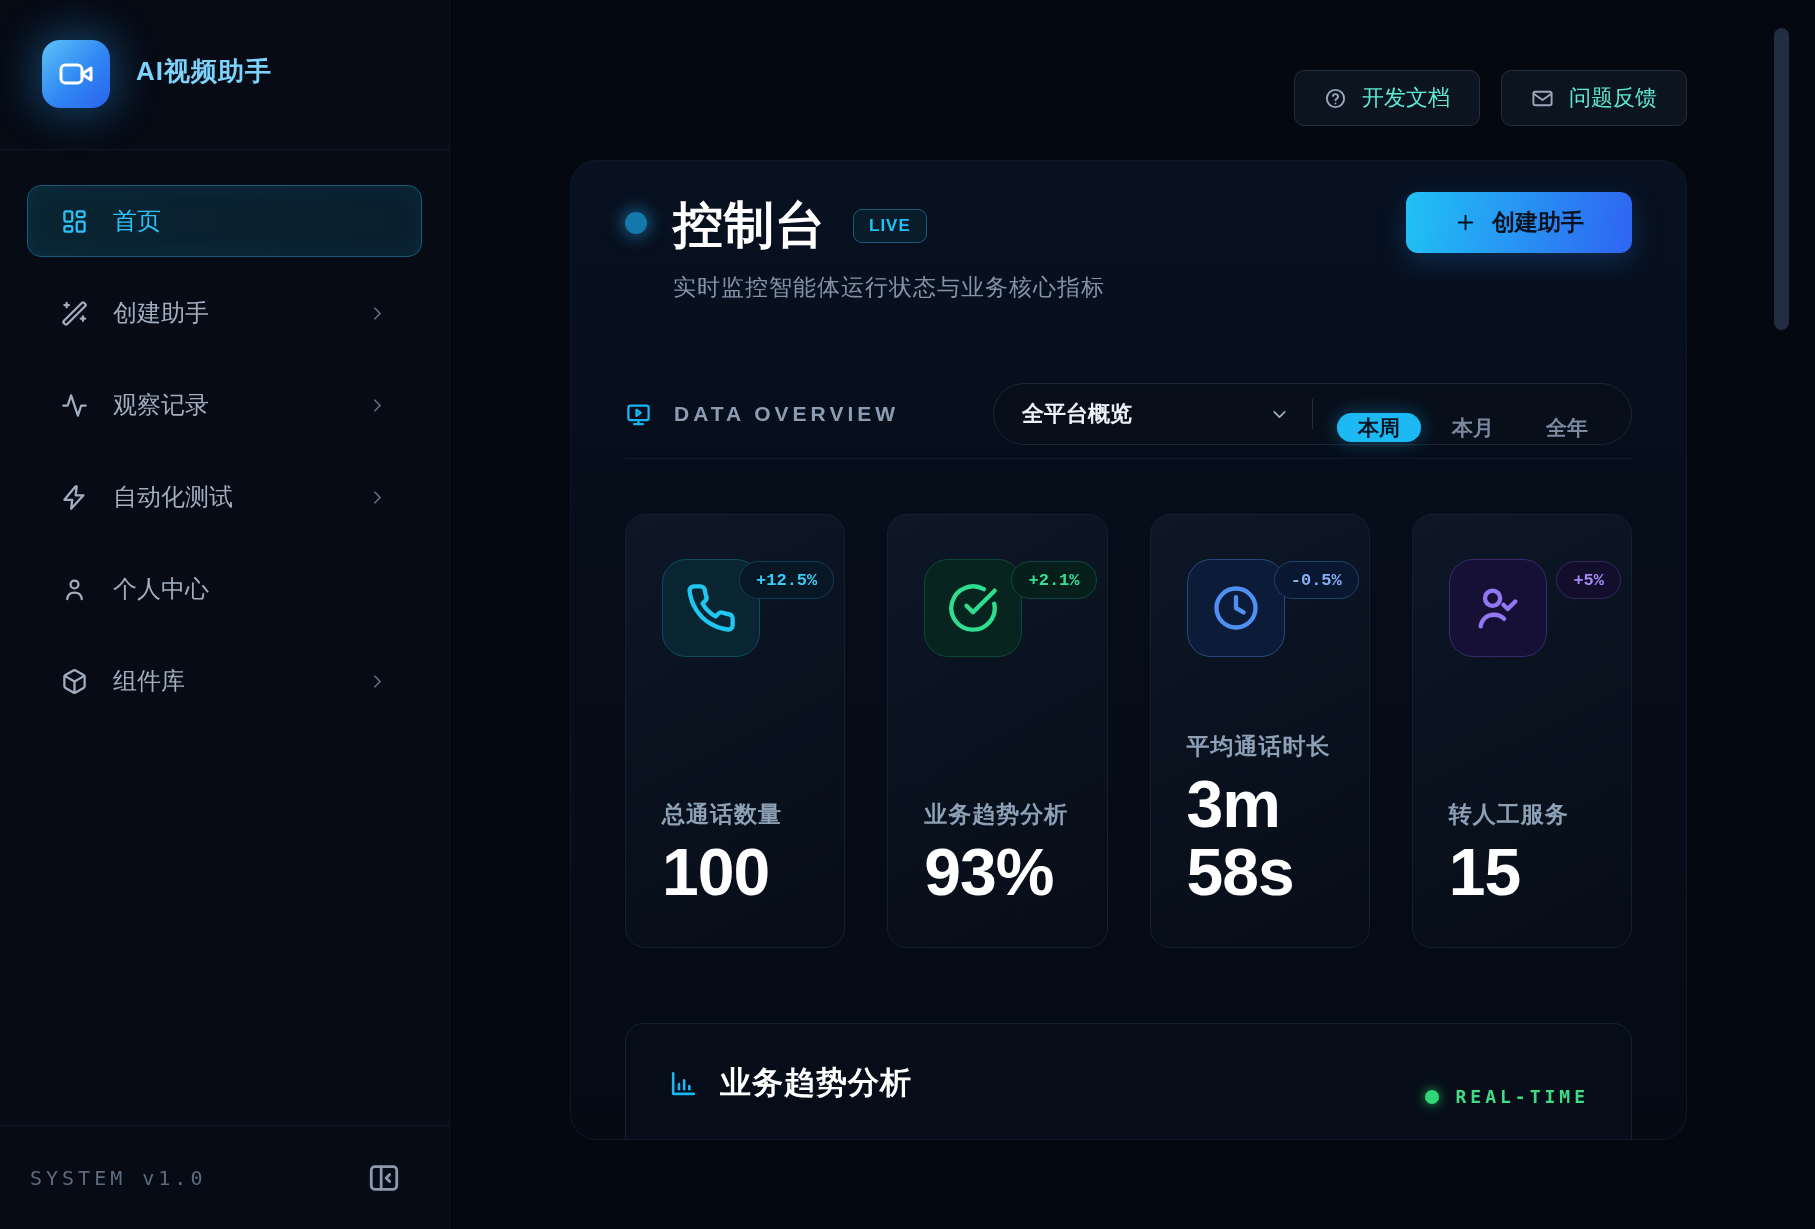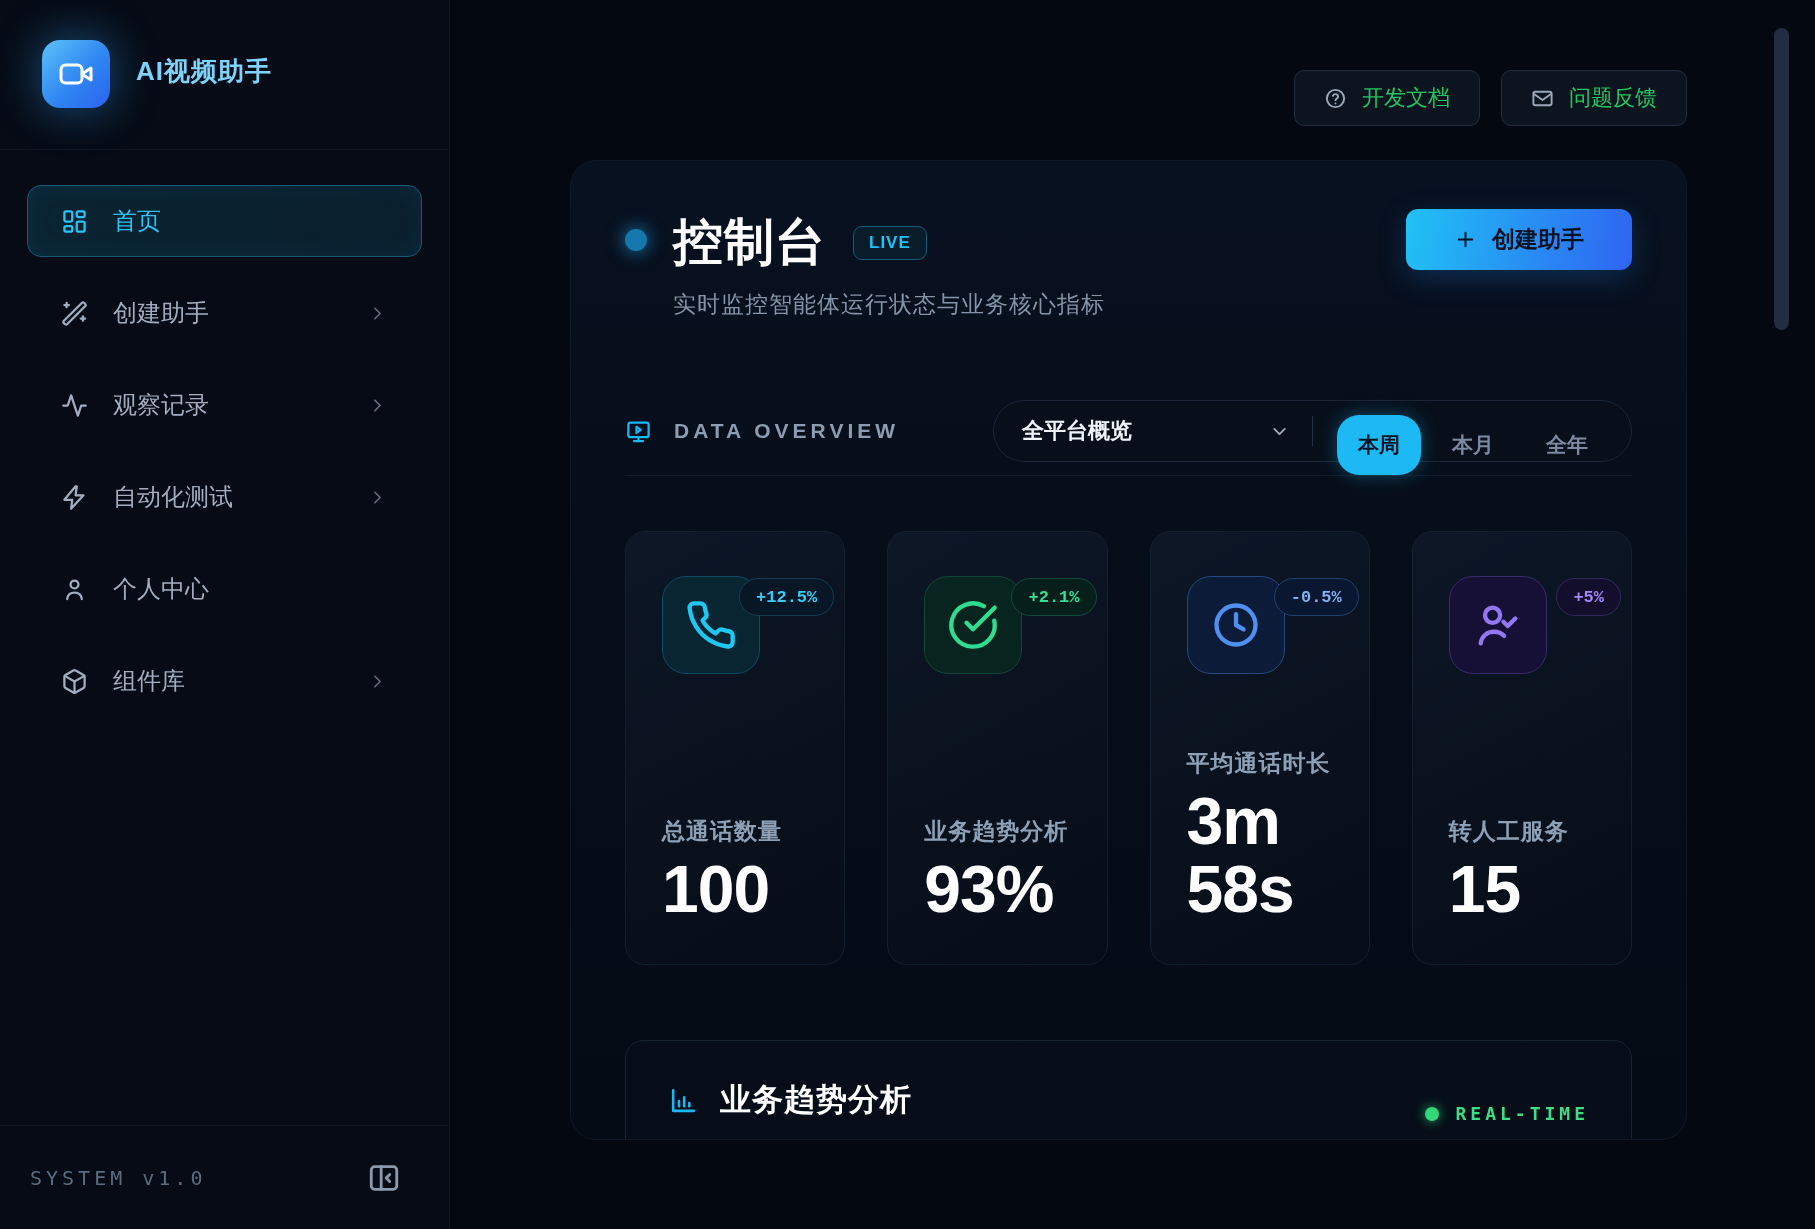--- a/index.html
+++ b/index.html
@@ -32,29 +32,29 @@
   .sidebar-footer { position:absolute; left:0; right:0; bottom:0; height:104px; border-top:1px solid #0f1726;
                     display:flex; align-items:center; justify-content:space-between; padding:0 44px 0 30px; }
   .sys-version { font-family:"DejaVu Sans Mono","Liberation Mono",monospace; font-size:20px; letter-spacing:4px; color:#5c6b80; }
   .collapse-btn { background:none; border:none; color:#8b99ac; cursor:pointer; display:flex; padding:4px; }
   .collapse-btn svg { width:34px; height:34px; }
 
   
   .main { position:absolute; left:450px; top:0; right:0; bottom:0; }
   .topbar { position:absolute; top:70px; right:128px; display:flex; gap:21px; }
   .top-btn { height:56px; padding:0 29px; border-radius:10px; background:#0c1420; border:1px solid #222d3c;
-             color:#22c55e; font-size:22px; display:flex; align-items:center; gap:15px; cursor:pointer;
+             color:#5eead4; font-size:22px; display:flex; align-items:center; gap:15px; cursor:pointer;
              font-family:inherit; }
   .top-btn svg { width:23px; height:23px; color:#9aa8ba; }
 
   .panel { position:absolute; left:120px; top:160px; width:1117px; height:980px; border-radius:26px;
            border:1px solid #0e1828; overflow:hidden; padding:0 54px;
            background:linear-gradient(180deg,#081120 0%,#060d19 45%,#050b15 100%); }
 
-  .console-header { margin-top:48px; display:flex; justify-content:space-between; align-items:flex-start; }
+  .console-header { margin-top:31px; display:flex; justify-content:space-between; align-items:flex-start; }
   .header-left { display:flex; gap:26px; }
   .header-dot { width:22px; height:22px; border-radius:50%; background:#1478ad; margin-top:20px;
                 box-shadow:0 0 16px 3px rgba(32,150,212,.55); }
   .title-row { display:flex; align-items:center; gap:27px; }
   .console-title { font-size:50px; font-weight:800; color:#ffffff; letter-spacing:1px; }
   .live-badge { padding:6px 15px; border-radius:9px; border:1.5px solid #155a77; background:#081c2a;
                 color:#22c1f7; font-size:17px; font-weight:700; letter-spacing:1px; }
   .console-subtitle { margin-top:13px; font-size:23px; color:#8493a8; letter-spacing:1px; }
   .create-btn { min-width:226px; height:61px; border:none; border-radius:12px; cursor:pointer;
                 background:linear-gradient(100deg,#20c2f5 0%,#2f64f2 100%);
@@ -67,21 +67,21 @@
   .overview-left { display:flex; align-items:center; gap:22px; color:#18b6f3; }
   .overview-left svg { width:27px; height:27px; }
   .overview-label { font-size:21px; font-weight:700; letter-spacing:4px; color:#8d9db1; }
   .controls { height:62px; border:1px solid #1b2636; border-radius:31px; background:rgba(10,16,28,.55);
               display:flex; align-items:center; padding:0 22px 0 28px; }
   .platform-select { width:268px; display:flex; align-items:center; justify-content:space-between; cursor:pointer; }
   .platform-select .sel-text { font-size:22px; font-weight:700; color:#eef3f9; }
   .platform-select svg { width:21px; height:21px; color:#9fb0c2; }
   .vdiv { width:1px; height:30px; background:#242f42; margin:0 24px 0 22px; }
   .tabs { display:flex; align-items:center; gap:10px; }
-  .tab { height:60px; padding:0 21px; border-radius:22px; display:flex; align-items:center; cursor:pointer;
+  .tab { height:29px; padding:0 21px; border-radius:22px; display:flex; align-items:center; cursor:pointer;
          font-size:21px; font-weight:700; color:#7b8aa0;margin-top:27px; }
   .tab.active { background:#1cb9f4; color:#071321; box-shadow:0 0 18px rgba(28,185,244,.35); }
 
   .row-divider { margin-top:13px; border:none; border-top:1px solid #121c2a; }
 
   .stats-grid { margin-top:55px; display:grid; grid-template-columns:repeat(4,1fr); gap:42px; }
   .stat-card { position:relative; height:434px; border-radius:20px; border:1px solid #13202f;
                background:linear-gradient(150deg,rgba(20,32,50,.50) 0%,rgba(9,15,26,.30) 100%);
                padding:44px 36px 40px; display:flex; flex-direction:column; }
   .tile { width:98px; height:98px; border-radius:24px; display:flex; align-items:center; justify-content:center; }

